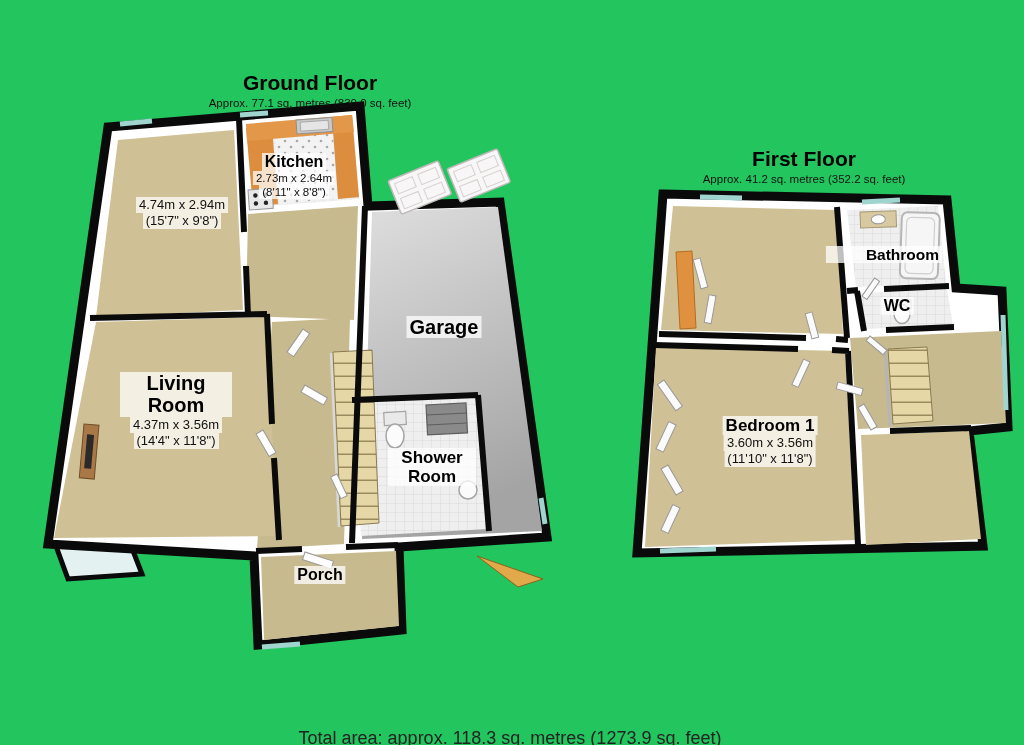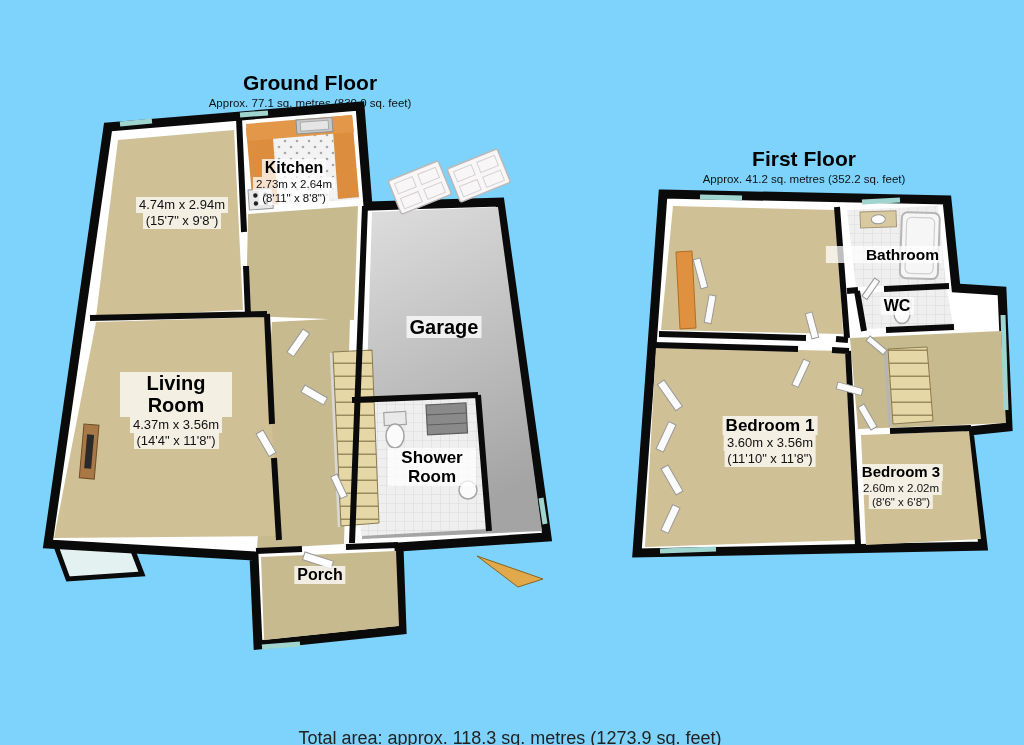--- a/index.html
+++ b/index.html
@@ -1,18 +1,18 @@
 <!DOCTYPE html>
 <html><head>
 <meta charset="utf-8">
 <style>
   html,body{margin:0;padding:0;background:#ffffff;}
   #canvas{
     position:relative;width:1024px;height:745px;overflow:hidden;
-    font-family:"Liberation Sans",sans-serif;color:#111;background:#7dd3fc;
+    font-family:"Liberation Sans",sans-serif;color:#111;background:#22c55e;
   }
   svg{position:absolute;left:0;top:0;z-index:1;}
   .floor-title{position:absolute;transform:translateX(-50%);text-align:center;z-index:6;}
   .ft-main{font-size:21px;font-weight:bold;color:#000;line-height:1.05;}
   .ft-sub{font-size:11.5px;color:#111;margin-top:3px;}
   .lbl{position:absolute;transform:translateX(-50%);display:flex;flex-direction:column;
        align-items:center;text-align:center;z-index:5;}
   .lbl span{background:rgba(255,255,255,0.74);padding:0 3px;}
   .nm{font-weight:bold;font-size:16px;line-height:1.12;color:#000;white-space:nowrap;}
   .nm.big{font-size:20px;}
@@ -206,21 +206,21 @@
 <div class="floor-title" style="left:804px;top:148px;">
   <div class="ft-main">First Floor</div>
   <div class="ft-sub">Approx. 41.2 sq. metres (352.2 sq. feet)</div>
 </div>
 
 <div class="lbl" style="left:182px;top:197px;">
   <span class="dm">4.74m x 2.94m</span>
   <span class="df">(15'7" x 9'8")</span>
 </div>
 
-<div class="lbl" style="left:294px;top:159px;">
+<div class="lbl" style="left:294px;top:153px;">
   <span class="nm">Kitchen</span>
   <span class="dm sm">2.73m x 2.64m</span>
   <span class="df sm">(8'11" x 8'8")</span>
 </div>
 
 <div class="lbl" style="left:444px;top:316px;justify-content:center;">
   <span class="nm big">Garage</span>
 </div>
 
 <div class="lbl" style="left:176px;top:372px;">
@@ -245,21 +245,16 @@
 <div class="lbl" style="left:897px;top:297px;">
   <span class="nm">WC</span>
 </div>
 
 <div class="lbl" style="left:770px;top:416px;">
   <span class="nm" style="font-size:17px;">Bedroom 1</span>
   <span class="dm">3.60m x 3.56m</span>
   <span class="df">(11'10" x 11'8")</span>
 </div>
 
-<div class="lbl" style="left:901px;top:464px;">
-  <span class="nm" style="font-size:15px;">Bedroom 3</span>
-  <span class="dm sm">2.60m x 2.02m</span>
-  <span class="df sm">(8'6" x 6'8")</span>
-</div>
 
 <div class="total">Total area: approx. 118.3 sq. metres (1273.9 sq. feet)</div>
 
 </div>
 
 </body></html>

